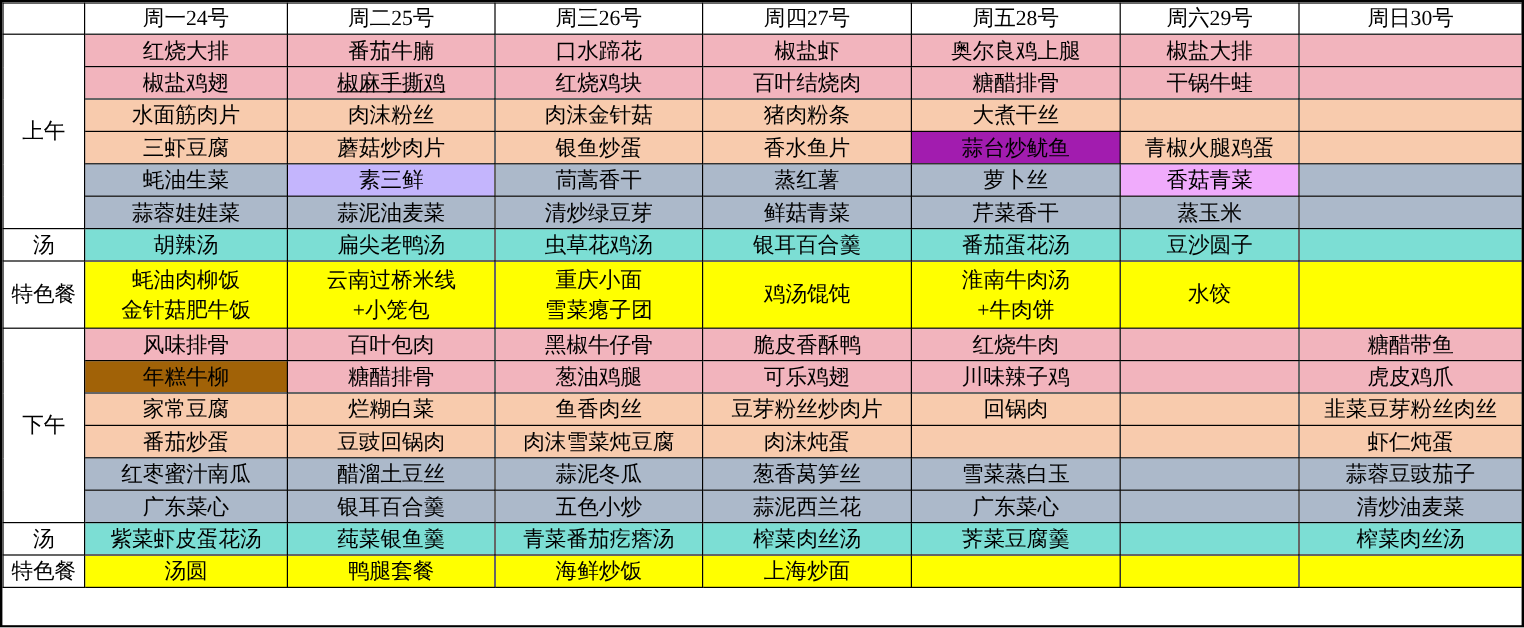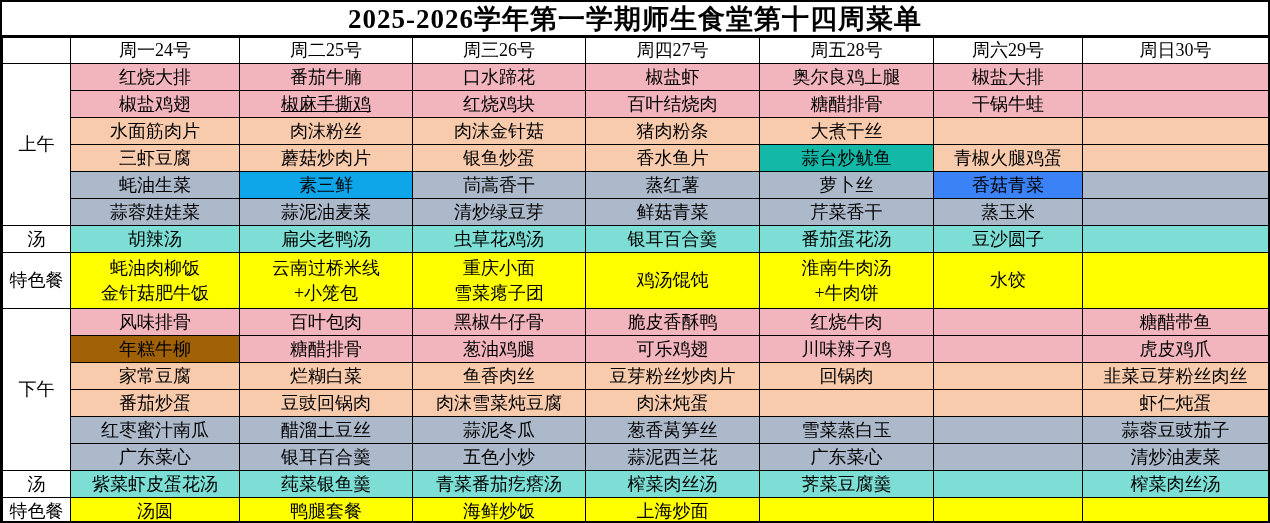--- a/index.html
+++ b/index.html
@@ -38,21 +38,20 @@
   }
   thead tr { height: 24px; }
   tbody tr { height: 27px; }
   tbody tr.tall { height: 56px; }
   th.rowlabel { background: #ffffff; }
 </style>
 </head>
 <body>
 
 <div class="sheet">
-  <div class="title-bar">2025-2026学年第一学期师生食堂第十四周菜单</div>
   <table class="menu">
     <colgroup>
       <col style="width:68px">
       <col style="width:169px">
       <col style="width:173px">
       <col style="width:173px">
       <col style="width:174px">
       <col style="width:174px">
       <col style="width:149px">
       <col style="width:186px">
@@ -96,31 +95,31 @@
           <td style="background-color: rgb(248, 203, 173);">猪肉粉条</td>
           <td style="background-color: rgb(248, 203, 173);">大煮干丝</td>
           <td style="background-color: rgb(248, 203, 173);"></td>
           <td style="background-color: rgb(248, 203, 173);"></td>
         </tr>
         <tr>
           <td style="background-color: rgb(248, 203, 173);">三虾豆腐</td>
           <td style="background-color: rgb(248, 203, 173);">蘑菇炒肉片</td>
           <td style="background-color: rgb(248, 203, 173);">银鱼炒蛋</td>
           <td style="background-color: rgb(248, 203, 173);">香水鱼片</td>
-          <td style="background-color: #14b8a6;">蒜台炒鱿鱼</td>
+          <td style="background-color: #a21caf;">蒜台炒鱿鱼</td>
           <td style="background-color: rgb(248, 203, 173);">青椒火腿鸡蛋</td>
           <td style="background-color: rgb(248, 203, 173);"></td>
         </tr>
         <tr>
           <td style="background-color: rgb(172, 185, 202);">蚝油生菜</td>
-          <td style="background-color: #0ea5e9;">素三鲜</td>
+          <td style="background-color: #c4b5fd;">素三鲜</td>
           <td style="background-color: rgb(172, 185, 202);">茼蒿香干</td>
           <td style="background-color: rgb(172, 185, 202);">蒸红薯</td>
           <td style="background-color: rgb(172, 185, 202);">萝卜丝</td>
-          <td style="background-color: #3b82f6;">香菇青菜</td>
+          <td style="background-color: #f0abfc;">香菇青菜</td>
           <td style="background-color: rgb(172, 185, 202);"></td>
         </tr>
         <tr>
           <td style="background-color: rgb(172, 185, 202);">蒜蓉娃娃菜</td>
           <td style="background-color: rgb(172, 185, 202);">蒜泥油麦菜</td>
           <td style="background-color: rgb(172, 185, 202);">清炒绿豆芽</td>
           <td style="background-color: rgb(172, 185, 202);">鲜菇青菜</td>
           <td style="background-color: rgb(172, 185, 202);">芹菜香干</td>
           <td style="background-color: rgb(172, 185, 202);">蒸玉米</td>
           <td style="background-color: rgb(172, 185, 202);"></td>

